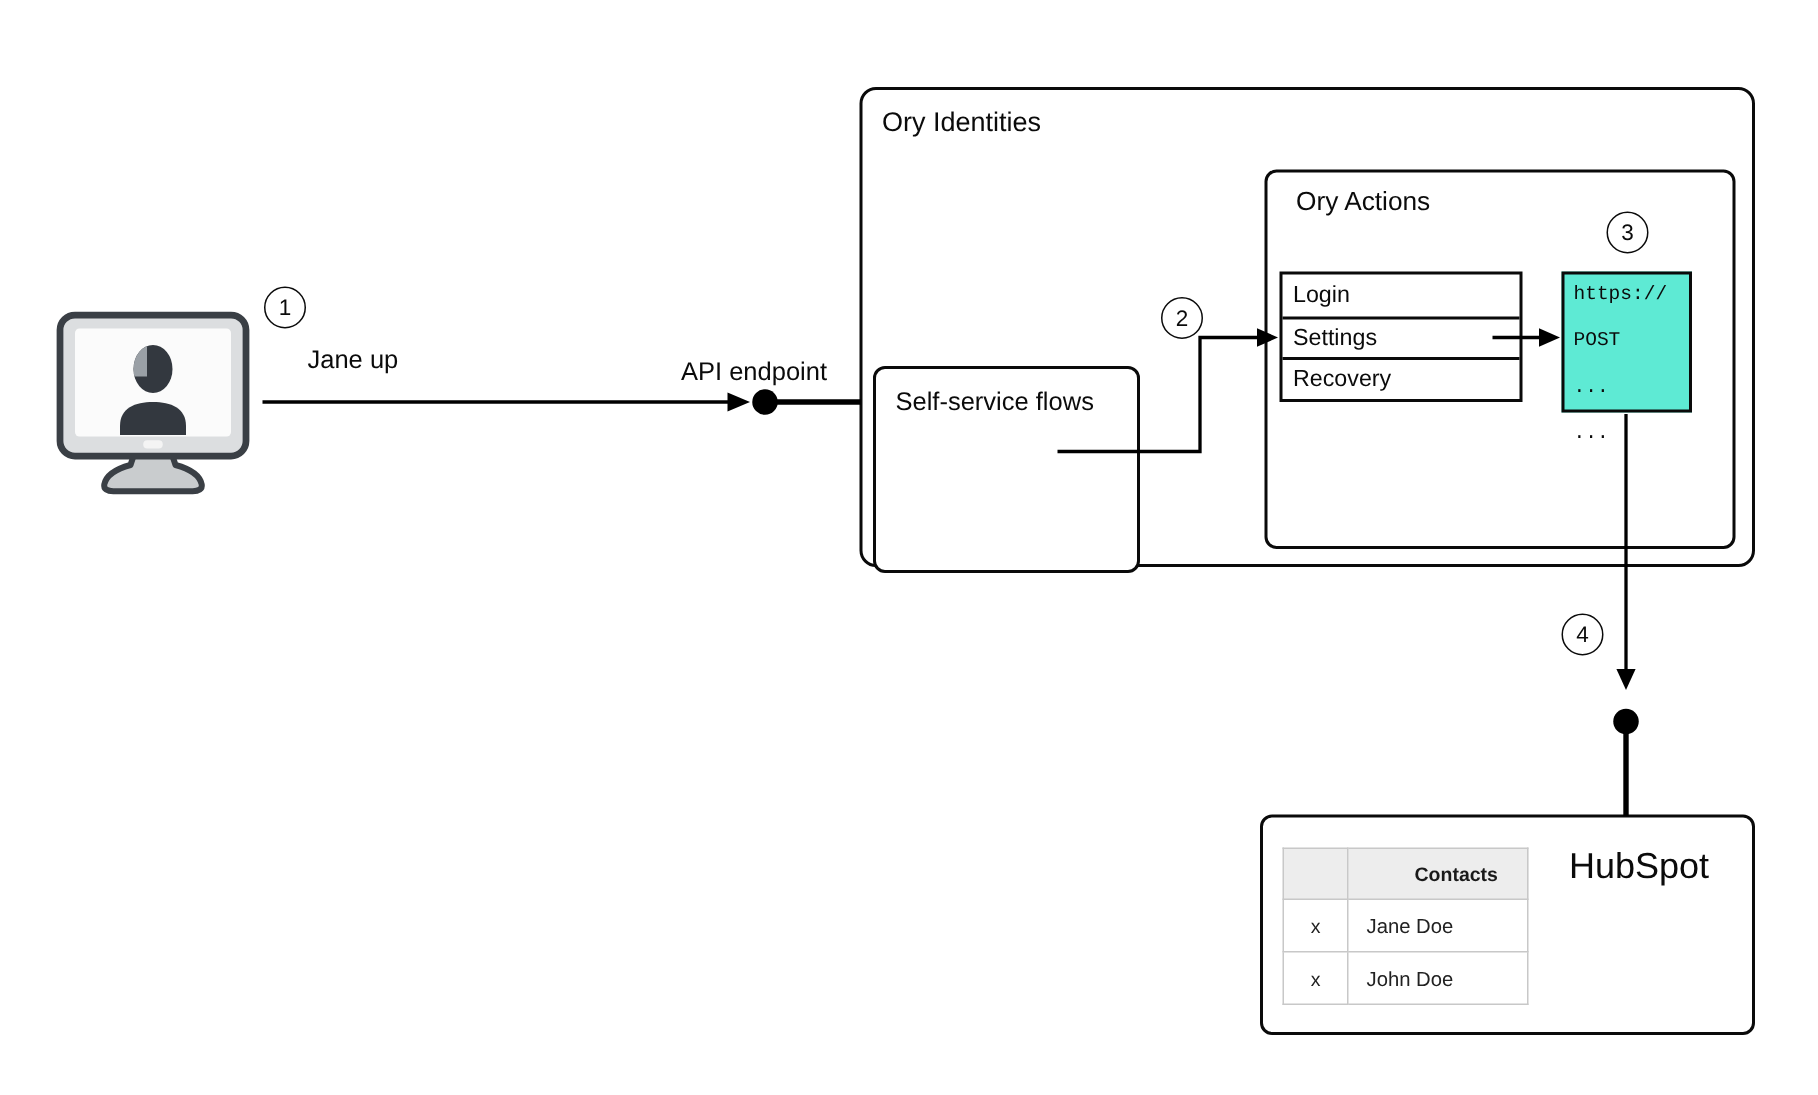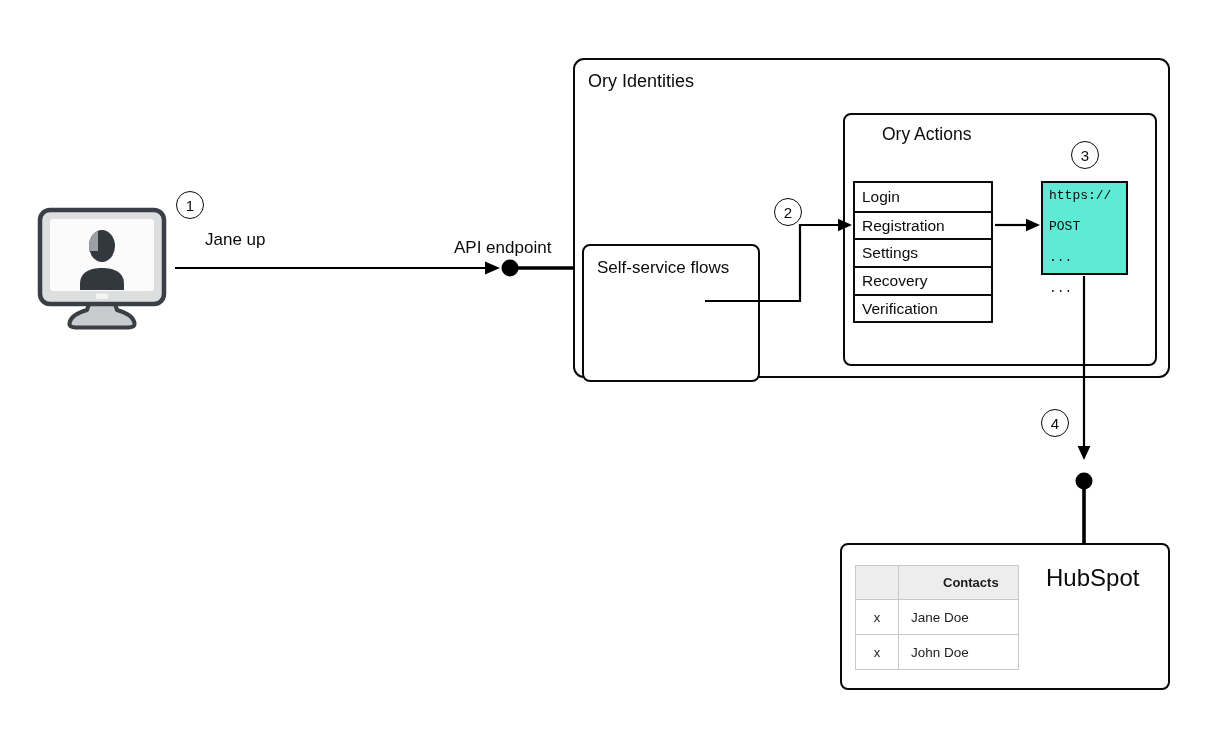--- a/index.html
+++ b/index.html
@@ -11,23 +11,23 @@
   .box{position:absolute;background:#ffffff;border:2.5px solid #0a0a0a;box-sizing:border-box;z-index:2;}
   .rounded-lg{border-radius:11px;}
   .rounded-md{border-radius:8px;}
   .box-title{font-size:18px;line-height:20px;white-space:nowrap;}
   
   #box-ory-identities{left:573px;top:58px;width:597px;height:320px;}
   #box-ory-identities .box-title{padding:11px 0 0 13px;}
   #box-self-service{left:582px;top:229px;width:178px;height:138px;z-index:3;margin-top:15px;}
   #box-self-service .box-title{font-size:17px;padding:12px 0 0 13px;}
   #box-ory-actions{left:843px;top:113px;width:314px;height:253px;z-index:3;}
-  #box-ory-actions .box-title{font-size:17.5px;padding:9px 0 0 37px;}
+  #box-ory-actions .box-title{font-size:17.5px;padding:9px 0 0 19px;}
   
-  #flow-list{position:absolute;left:853px;top:181px;width:140px;border:2px solid #0a0a0a;background:#fff;z-index:4;box-sizing:border-box;}
+  #flow-list{position:absolute;left:853px;top:181px;width:162px;border:2px solid #0a0a0a;background:#fff;z-index:4;box-sizing:border-box;}
   .flow-row{height:27.7px;display:flex;align-items:center;padding-left:7px;font-size:15.5px;border-top:2px solid #0a0a0a;box-sizing:border-box;}
   .flow-row:first-child{border-top:none;}
   
   #code-box{position:absolute;left:1041px;top:181px;width:87px;height:94px;border:2.5px solid #0a0a0a;background:#5eead4;z-index:4;box-sizing:border-box;
     font-family:"Liberation Mono",monospace;font-size:13px;line-height:15.5px;padding:5px 0 0 6px;white-space:pre;}
   
   #box-hubspot{left:840px;top:543px;width:330px;height:147px;}
   #hubspot-title{position:absolute;left:1046px;top:564px;font-size:24px;z-index:4;}
   #contacts-table{position:absolute;left:855px;top:565px;border-collapse:collapse;z-index:4;background:#fff;}
   #contacts-table th,#contacts-table td{border:1px solid #c8c8c8;box-sizing:border-box;}
@@ -81,24 +81,22 @@
   <div id="box-self-service" class="box rounded-md">
     <div class="box-title">Self-service flows</div>
   </div>
 
   <div id="box-ory-actions" class="box rounded-md">
     <div class="box-title">Ory Actions</div>
   </div>
 
   <div id="flow-list">
     <div class="flow-row">Login</div>
-    <div class="flow-row">Registration</div>
     <div class="flow-row">Settings</div>
     <div class="flow-row">Recovery</div>
-    <div class="flow-row">Verification</div>
   </div>
 
   <div id="code-box"><span>https://</span><br>
 <span>POST</span><br>
 <span>...</span><br>
 <span>...</span></div>
 
   <div id="box-hubspot" class="box rounded-md"></div>
   <div id="hubspot-title" class="free-label">HubSpot</div>
 

